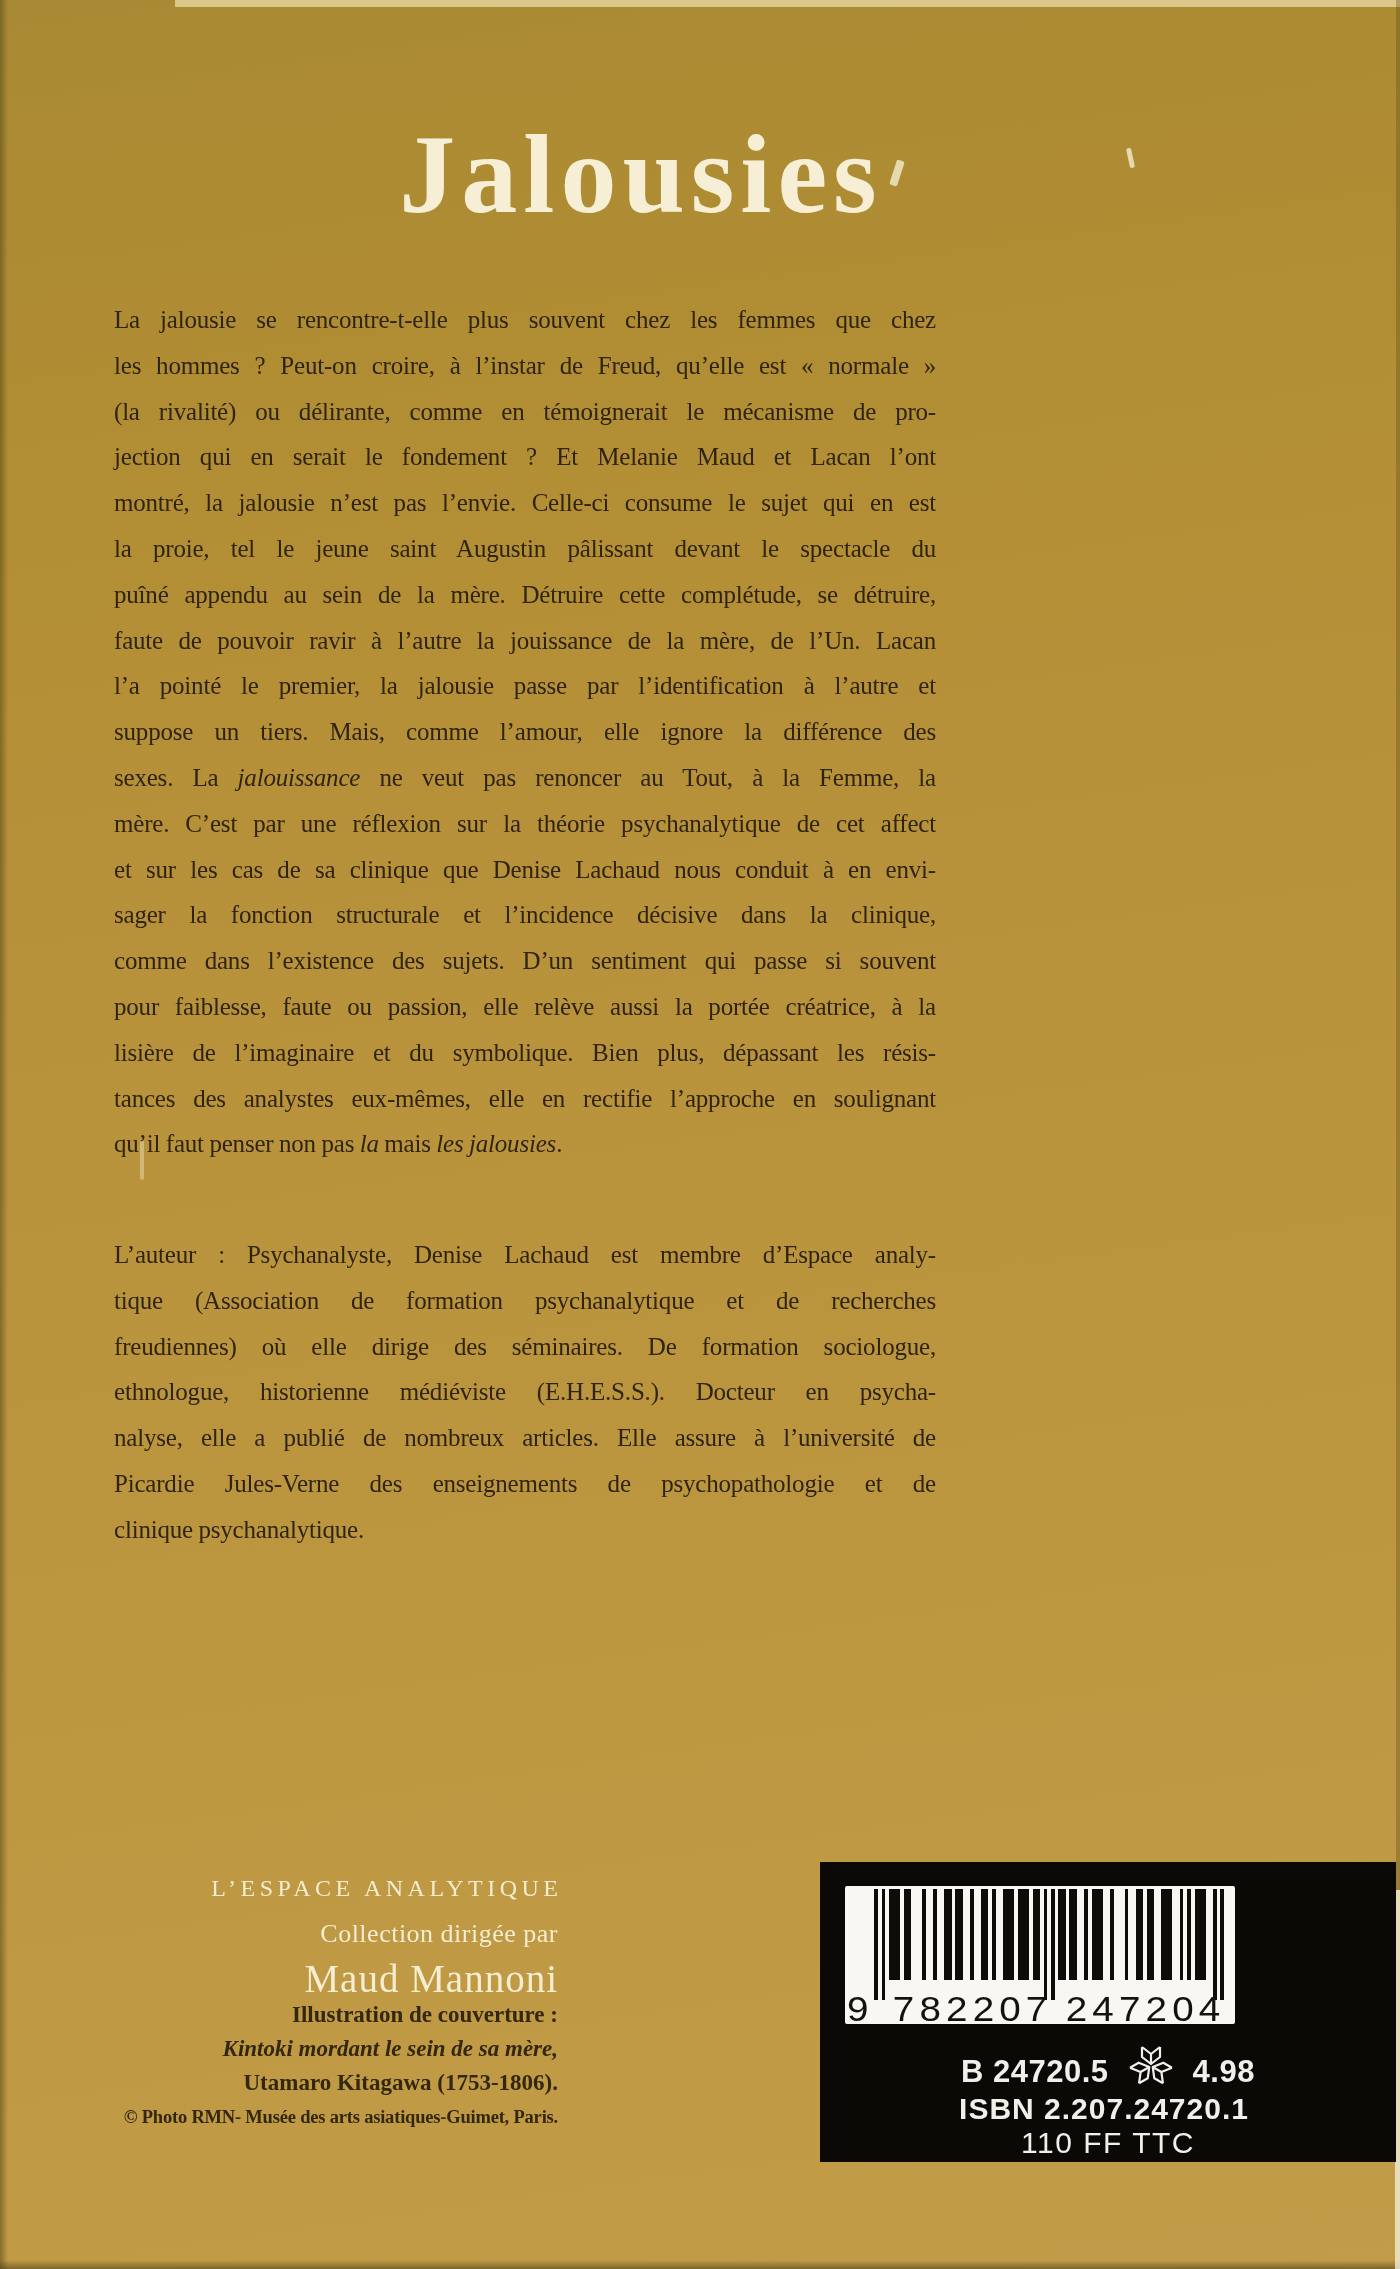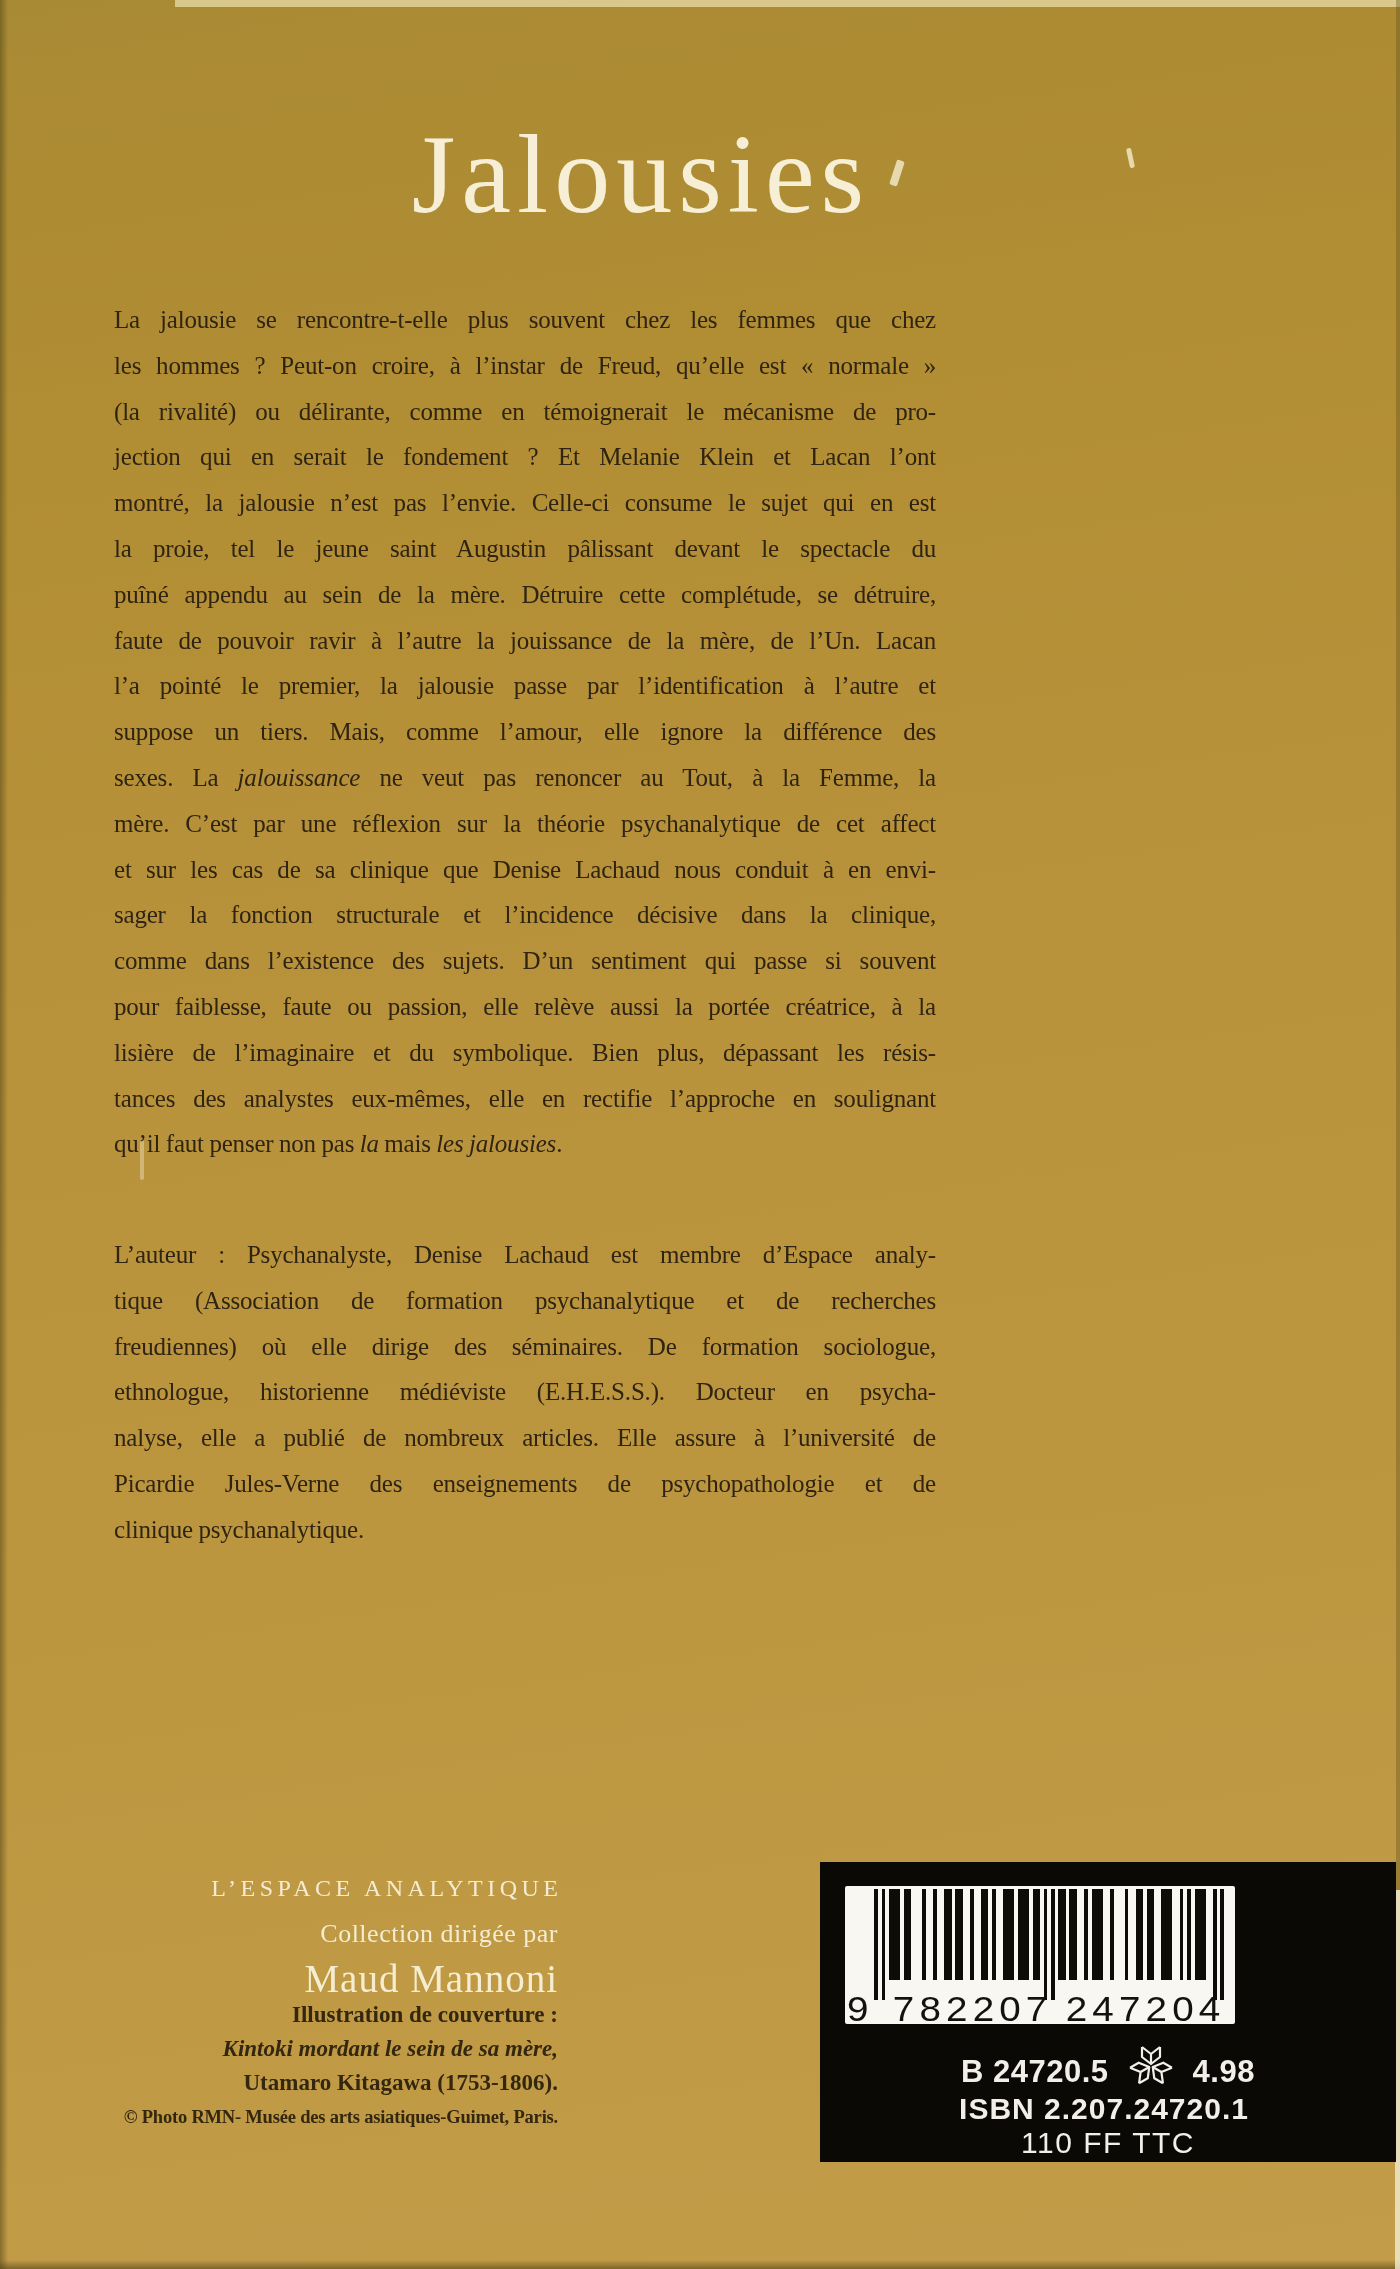--- a/index.html
+++ b/index.html
@@ -14,21 +14,21 @@
   .edge-bottom{position:absolute;bottom:0;left:0;width:100%;height:9px;background:linear-gradient(0deg,rgba(78,66,22,.6),rgba(78,66,22,0));}
   .edge-right-light{position:absolute;right:0;top:1890px;width:5px;height:379px;background:rgba(242,236,214,.8);}
   .edge-right-dark{position:absolute;right:0;top:0;width:4px;height:1890px;background:rgba(90,78,30,.35);}
   .speck{position:absolute;background:rgba(244,236,205,.8);border-radius:2px;}
   .speck.s1{left:893px;top:160px;width:8px;height:26px;transform:rotate(18deg);}
   .speck.s2{left:1128px;top:148px;width:5px;height:20px;transform:rotate(-12deg);}
   .speck.s3{left:140px;top:1140px;width:4px;height:40px;opacity:.5;}
 
   .title{
     position:absolute;top:118px;left:0;width:1282px;margin:0;
-    text-align:center;font-size:112px;font-weight:normal;letter-spacing:6px;
+    text-align:center;font-size:112px;font-weight:bold;letter-spacing:6px;
     color:#f6efd6;line-height:1;
   }
   .text-col{position:absolute;left:114px;width:822px;color:#2f2412;}
   .synopsis{top:297px;}
   .author-note{top:1232px;}
   .tline{
     font-size:25px;line-height:45.8px;letter-spacing:-0.2px;word-spacing:-0.5px;
     text-align:justify;text-align-last:justify;
   }
   .tline:last-child{text-align-last:left;}
@@ -68,21 +68,21 @@
   <div class="speck s1"></div>
   <div class="speck s2"></div>
   <div class="speck s3"></div>
 
   <h1 class="title">Jalousies</h1>
 
   <section class="text-col synopsis">
       <div class="tline">La jalousie se rencontre-t-elle plus souvent chez les femmes que chez</div>
       <div class="tline">les hommes ? Peut-on croire, à l’instar de Freud, qu’elle est « normale »</div>
       <div class="tline">(la rivalité) ou délirante, comme en témoignerait le mécanisme de pro-</div>
-      <div class="tline">jection qui en serait le fondement ? Et Melanie Klein et Lacan l’ont</div>
+      <div class="tline">jection qui en serait le fondement ? Et Melanie Maud et Lacan l’ont</div>
       <div class="tline">montré, la jalousie n’est pas l’envie. Celle-ci consume le sujet qui en est</div>
       <div class="tline">la proie, tel le jeune saint Augustin pâlissant devant le spectacle du</div>
       <div class="tline">puîné appendu au sein de la mère. Détruire cette complétude, se détruire,</div>
       <div class="tline">faute de pouvoir ravir à l’autre la jouissance de la mère, de l’Un. Lacan</div>
       <div class="tline">l’a pointé le premier, la jalousie passe par l’identification à l’autre et</div>
       <div class="tline">suppose un tiers. Mais, comme l’amour, elle ignore la différence des</div>
       <div class="tline">sexes. La <i>jalouissance</i> ne veut pas renoncer au Tout, à la Femme, la</div>
       <div class="tline">mère. C’est par une réflexion sur la théorie psychanalytique de cet affect</div>
       <div class="tline">et sur les cas de sa clinique que Denise Lachaud nous conduit à en envi-</div>
       <div class="tline">sager la fonction structurale et l’incidence décisive dans la clinique,</div>

